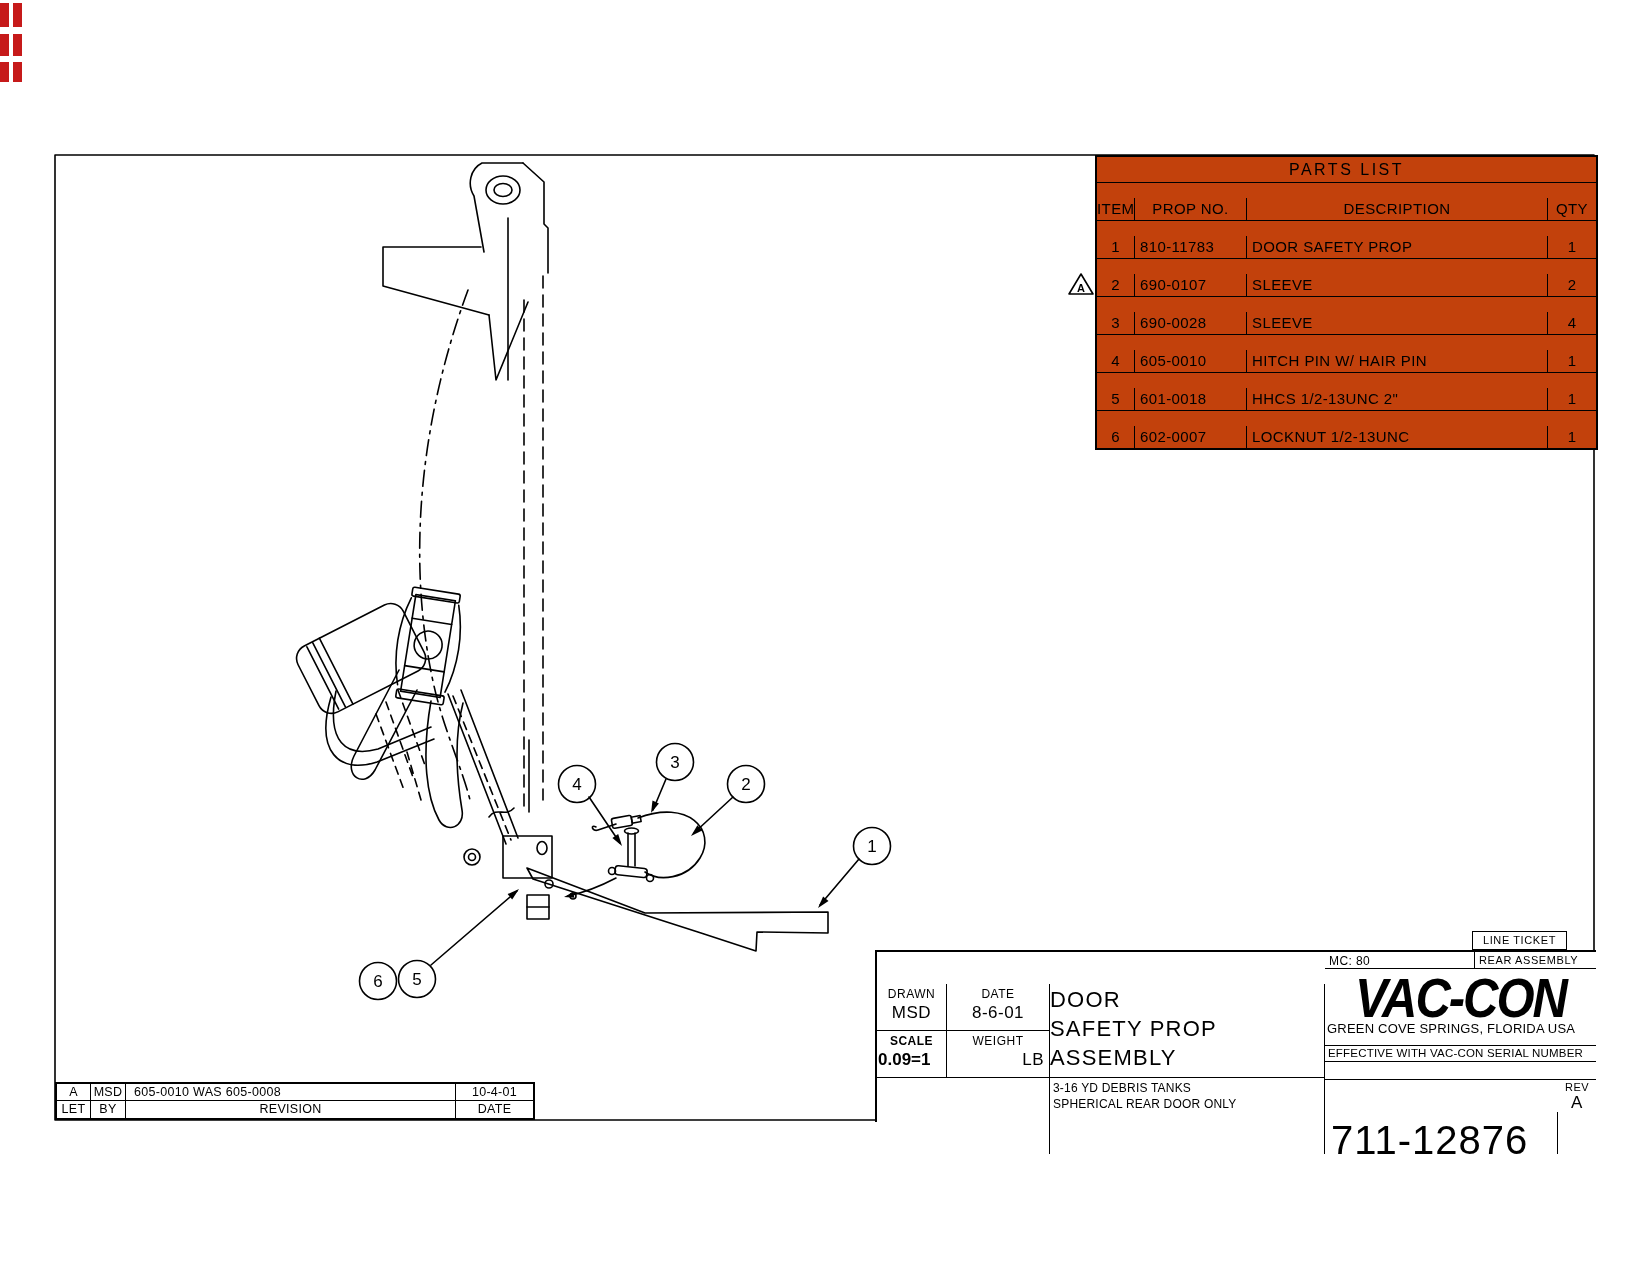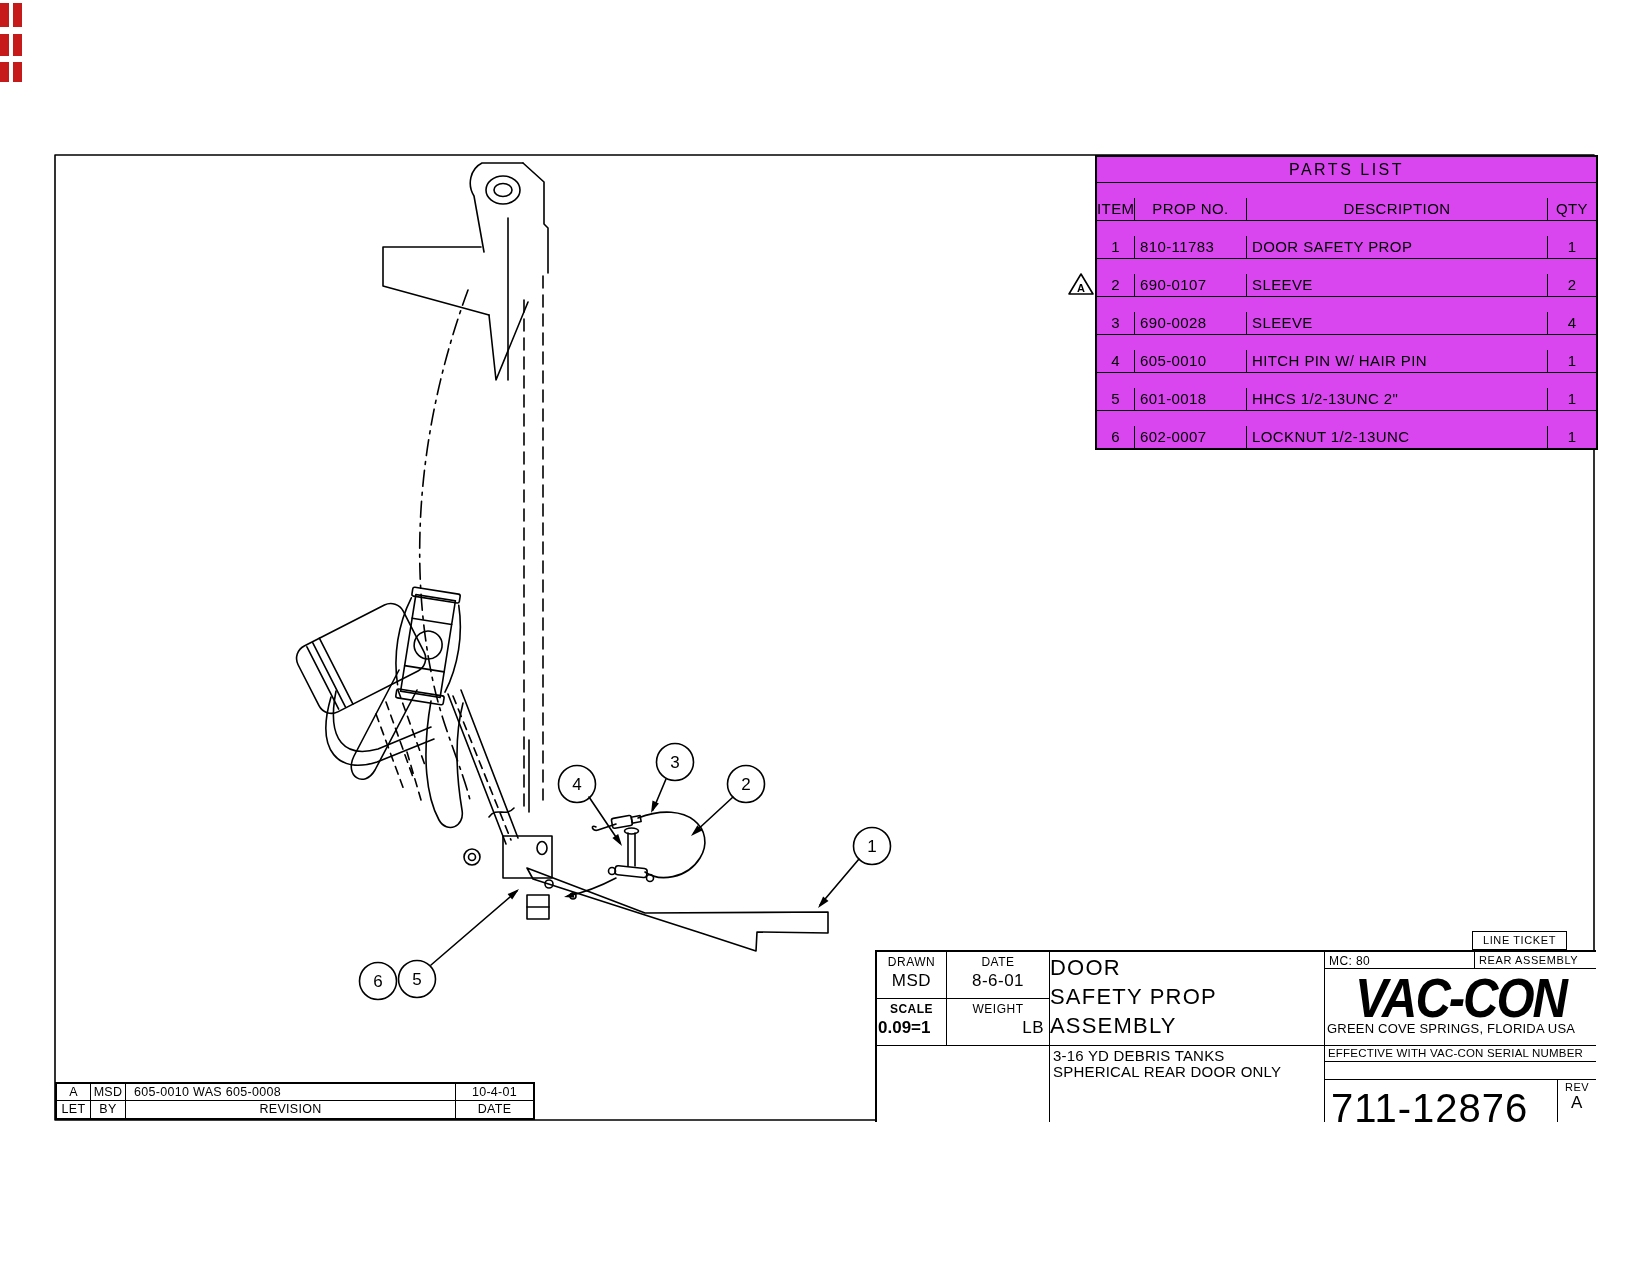--- a/index.html
+++ b/index.html
@@ -16,39 +16,39 @@
   .ln{fill:none;stroke:#000;stroke-width:1.6;stroke-linecap:round;stroke-linejoin:round;}
   .grp{fill:none;stroke:#000;stroke-width:1.6;stroke-linecap:round;stroke-linejoin:round;}
   .dash{stroke-dasharray:12 7;}
   .dash2{stroke-dasharray:8 6;}
   .dashdot{stroke-dasharray:16 6 3 6;}
   .fill{fill:#000;stroke:none;}
   .btxt{font-size:17px;text-anchor:middle;fill:#000;stroke:none;letter-spacing:0;}
   .ftxt{font-size:11px;text-anchor:middle;fill:#000;stroke:none;font-weight:bold;}
 
   
-  .plist{position:absolute;left:1095px;top:155px;width:499px;border:2px solid #000;background:#d946ef;}
+  .plist{position:absolute;left:1095px;top:155px;width:499px;border:2px solid #000;background:#c2410c;}
   .plist-title{height:25px;line-height:25px;text-align:center;font-size:16px;letter-spacing:2.5px;border-bottom:1.5px solid #000;}
   .pl-row{display:grid;grid-template-columns:38px 112px 301px 1fr;}
   .pl-cell{height:22px;line-height:22px;font-size:15px;letter-spacing:.4px;border-right:1.5px solid #000;border-bottom:1.5px solid #000;overflow:hidden;white-space:nowrap;margin-top:15px;}
   .pl-row .pl-cell:last-child{border-right:none;}
   .pl-row:last-child .pl-cell{border-bottom:none;}
   .t-c{text-align:center;}
   .t-l{text-align:left;padding-left:5px;}
 
   
   .tb{position:absolute;left:875px;top:950px;width:719px;height:170px;border-top:2px solid #000;border-left:2px solid #000;background:#fff;}
   .tb .cell{position:absolute;box-sizing:border-box;}
-  .br{border-right:1.5px solid #000;}
+  .br{border-right:1.5px solid #000;margin-top:32px;}
   .bb{border-bottom:1.5px solid #000;}
   .bl{border-left:1.5px solid #000;}
   .lbl{display:block;text-align:center;font-size:12px;letter-spacing:.5px;padding-top:3px;}
   .val{display:block;text-align:center;font-size:17px;letter-spacing:.5px;padding-top:2px;}
   .c-title{font-size:22px;letter-spacing:1.2px;line-height:29px;padding-top:1px;}
-  .c-sub{font-size:15px;letter-spacing:.2px;line-height:16px;padding:2px 0 0 3px;white-space:nowrap;}
+  .c-sub{font-size:12px;letter-spacing:.2px;line-height:16px;padding:2px 0 0 3px;white-space:nowrap;}
   .c-mc{font-size:12px;padding:2px 0 0 4px;letter-spacing:.4px;}
   .small-box{position:absolute;left:1472px;top:931px;width:95px;height:19px;border:1.5px solid #000;
              font-size:11px;text-align:center;line-height:17px;letter-spacing:.6px;background:#fff;box-sizing:border-box;}
   .c-next{font-size:11px;letter-spacing:.6px;text-align:left;padding:2px 0 0 4px;}
   .logo{font-size:49px;font-weight:900;font-style:italic;letter-spacing:-2px;line-height:52px;
         text-align:center;transform:scaleY(1.12);transform-origin:center top;white-space:nowrap;}
   .addr{font-size:13px;letter-spacing:.2px;text-align:left;padding-left:2px;white-space:nowrap;}
   .c-eff{font-size:11.5px;letter-spacing:.2px;padding:1px 0 0 3px;white-space:nowrap;}
   .c-num{font-size:40px;letter-spacing:1px;padding:6px 0 0 6px;}
   .c-rev .lbl{font-size:11px;padding-top:1px;}

